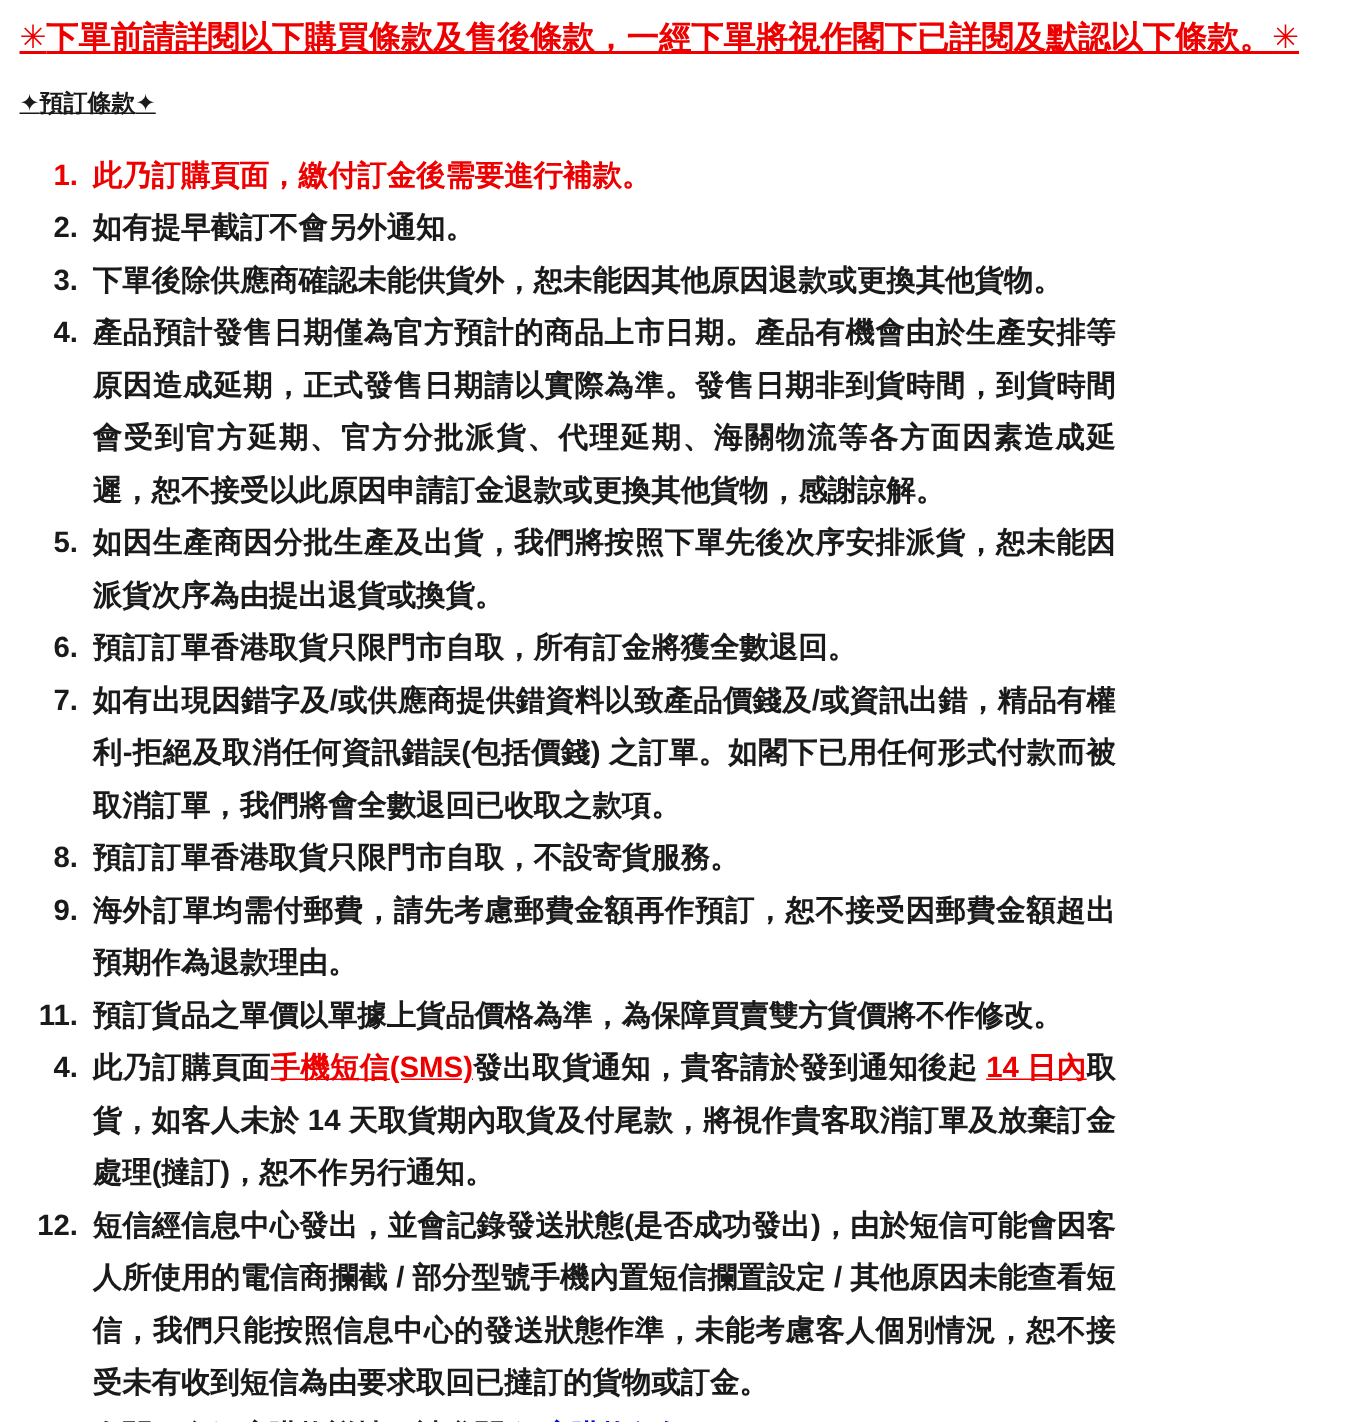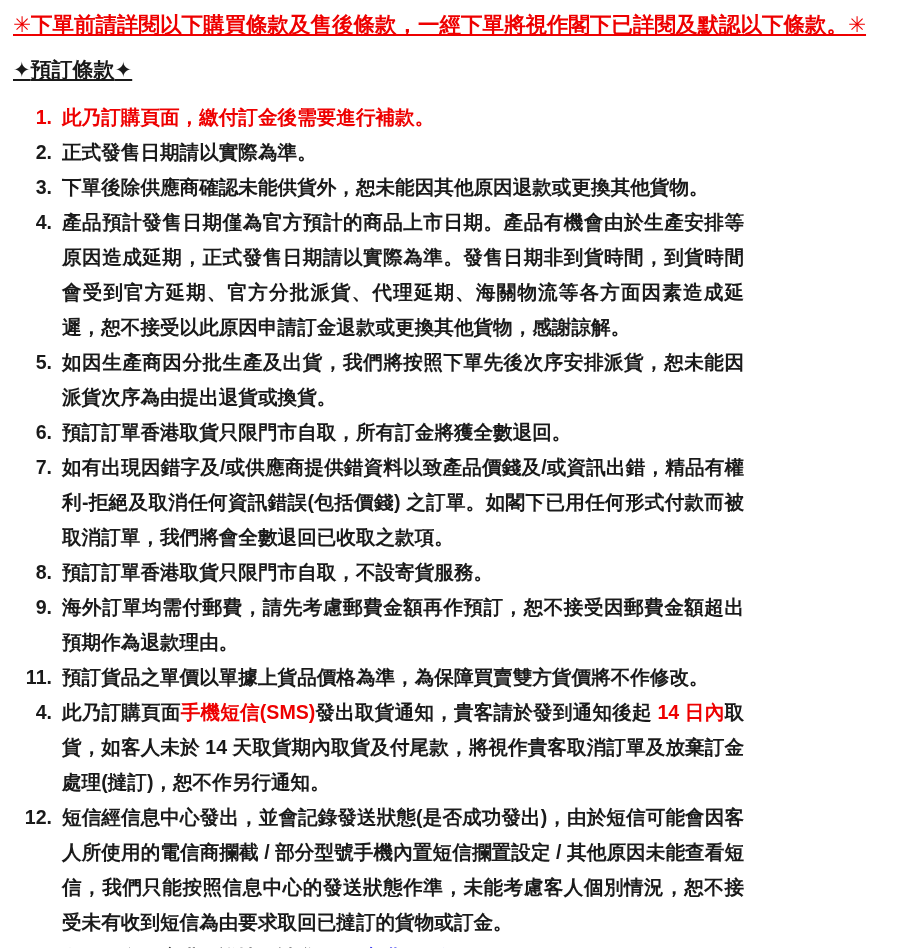--- a/index.html
+++ b/index.html
@@ -23,21 +23,21 @@
   .doc-title{
     margin:0 18px 0 13px;
     font-size:21.5px;
     line-height:28px;
     color:var(--red);
     text-decoration:underline;
     white-space:nowrap;
   }
   .section-heading{
     margin:17px 0 0 13px;
-    font-size:21px;
+    font-size:16px;
     line-height:28px;
     color:var(--ink);
     text-decoration:underline;
     display:inline-block;
   }
   ol.terms{
     margin:16px 0 0 0;
     padding:0;
     list-style:none;
   }
@@ -52,41 +52,41 @@
   }
   ol.terms .num{
     position:absolute;
     left:0;
     top:0;
     width:52px;
     text-align:right;
     line-height:35px;
   }
   .seg-red{color:var(--red);}
-  .seg-redline{color:var(--red);margin-top:16px;}
+  .seg-redline{color:var(--red);text-decoration:underline;margin-top:16px;}
   a.seg-link{color:var(--blue);text-decoration:underline;cursor:pointer;}
 </style>
 </head>
 <body>
 
 <div class="page">
 
   <div class="doc-title">
     <span>✳</span><span>下單前請詳閱以下購買條款及售後條款，一經下單將視作閣下已詳閱及默認以下條款。</span><span>✳</span>
   </div>
 
   <div>
     <div class="section-heading">
       <span>✦</span><span>預訂條款</span><span>✦</span>
     </div>
   </div>
 
   <ol class="terms" id="terms-list">
       <li><span class="num seg-red">1.</span><span class="seg-red">此乃訂購頁面，繳付訂金後需要進行補款。</span></li>
-      <li><span class="num">2.</span><span>正式發售日期請以實際為準。</span></li>
+      <li><span class="num">2.</span><span>如有提早截訂不會另外通知。</span></li>
       <li><span class="num">3.</span><span>下單後除供應商確認未能供貨外，恕未能因其他原因退款或更換其他貨物。</span></li>
       <li><span class="num">4.</span><span>產品預計發售日期僅為官方預計的商品上市日期。產品有機會由於生產安排等原因造成延期，正式發售日期請以實際為準。發售日期非到貨時間，到貨時間會受到官方延期、官方分批派貨、代理延期、海關物流等各方面因素造成延遲，恕不接受以此原因申請訂金退款或更換其他貨物，感謝諒解。</span></li>
       <li><span class="num">5.</span><span>如因生產商因分批生產及出貨，我們將按照下單先後次序安排派貨，恕未能因派貨次序為由提出退貨或換貨。</span></li>
       <li><span class="num">6.</span><span>預訂訂單香港取貨只限門市自取，所有訂金將獲全數退回。</span></li>
       <li><span class="num">7.</span><span>如有出現因錯字及/或供應商提供錯資料以致產品價錢及/或資訊出錯，精品有權利-拒絕及取消任何資訊錯誤(包括價錢) 之訂單。如閣下已用任何形式付款而被取消訂單，我們將會全數退回已收取之款項。</span></li>
       <li><span class="num">8.</span><span>預訂訂單香港取貨只限門市自取，不設寄貨服務。</span></li>
       <li><span class="num">9.</span><span>海外訂單均需付郵費，請先考慮郵費金額再作預訂，恕不接受因郵費金額超出預期作為退款理由。</span></li>
       <li><span class="num">11.</span><span>預訂貨品之單價以單據上貨品價格為準，為保障買賣雙方貨價將不作修改。</span></li>
       <li><span class="num">4.</span><span>此乃訂購頁面</span><span class="seg-redline">手機短信(SMS)</span><span>發出取貨通知，貴客請於發到通知後起 </span><span class="seg-redline">14 日內</span><span>取貨，如客人未於 14 天取貨期內取貨及付尾款，將視作貴客取消訂單及放棄訂金處理(撻訂)，恕不作另行通知。</span></li>
       <li><span class="num">12.</span><span>短信經信息中心發出，並會記錄發送狀態(是否成功發出)，由於短信可能會因客人所使用的電信商攔截 / 部分型號手機內置短信攔置設定 / 其他原因未能查看短信，我們只能按照信息中心的發送狀態作準，未能考慮客人個別情況，恕不接受未有收到短信為由要求取回已撻訂的貨物或訂金。</span></li>

